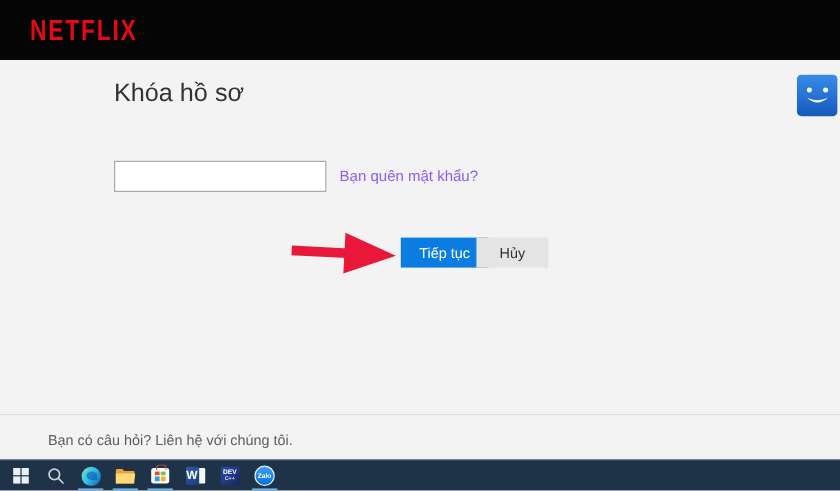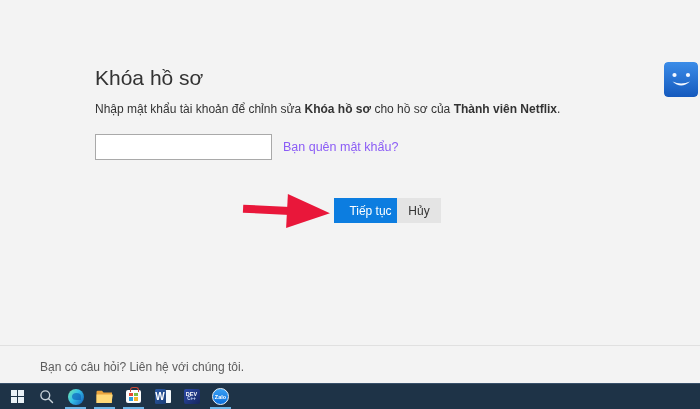--- a/index.html
+++ b/index.html
@@ -20,21 +20,21 @@
   .password-input { position:absolute; left:95px; top:134px; width:177px; height:26px;
     border:1px solid #a9a9a9; background:#ffffff; font-size:13px; padding:0 6px; outline:none; }
   .forgot-link { position:absolute; left:283px; top:140px; font-size:12.5px; color:#8b5cf6;
     text-decoration:none; cursor:pointer; }
 
   .arrow-wrap { position:absolute; left:239px; top:186px; width:98px; height:50px; transform:rotate(3deg); }
 
   .btn { position:absolute; top:198px; height:25px; font-size:12px; border:none; cursor:pointer;
     font-family:inherit; display:flex; align-items:center; justify-content:center; }
   .btn-continue { left:334px; width:73px; background:#0c7de0; color:#ffffff; }
-  .btn-cancel { left:397px; width:44px; background:#e4e4e4; color:#333; }
+  .btn-cancel { left:397px; width:60px; background:#e4e4e4; color:#333; }
 
   
   .footer { position:absolute; left:0; top:345px; width:700px; height:38px; background:#f3f3f3;
     border-top:1px solid #e0e0e0; }
   .footer-text { position:absolute; left:40px; top:14px; font-size:12px; color:#5c5c5c; }
 
   
   .taskbar { position:absolute; left:0; top:383px; width:700px; height:26px; background:#1e3347;
     border-top:1px solid #38506a; display:flex; align-items:stretch; padding-left:3px; }
   .tb-slot { position:relative; width:29px; height:100%; display:flex; align-items:center;
@@ -76,37 +76,39 @@
 
   .icon-zalo { width:17px; height:17px; border-radius:50%;
     background:linear-gradient(180deg,#3aa0f2,#0b6fdd); color:#fff; font-size:5.5px; font-weight:700;
     display:flex; align-items:center; justify-content:center; border:1px solid #e8f2fb; }
 </style>
 </head>
 <body>
 
 <div id="screen">
 
+  <div class="header">
+    <div class="netflix-logo">NETFLIX</div>
+  </div>
 
   <div class="page-title">Khóa hồ sơ</div>
 
   <svg class="avatar" viewBox="0 0 34 35">
     <defs>
       <linearGradient id="avg" x1="0" y1="0" x2="0" y2="1">
         <stop offset="0" stop-color="#3b8ce8"></stop>
         <stop offset="1" stop-color="#1459bd"></stop>
       </linearGradient>
     </defs>
     <rect x="0" y="0" width="34" height="35" rx="4" fill="url(#avg)"></rect>
     <circle cx="10.5" cy="13" r="2.1" fill="#f4f8ff"></circle>
     <circle cx="24" cy="13" r="2.1" fill="#f4f8ff"></circle>
     <path d="M8.5 19.5 Q17 27.5 26 19.5 Q17 23.5 8.5 19.5 Z" fill="#f4f8ff"></path>
   </svg>
 
-  <div class="instruction"><span>Nhập mật khẩu tài khoản để chỉnh sửa </span><b>Khóa hồ sơ</b><span> cho hồ sơ của </span><b>Thành viên Netflix</b><span>.</span></div>
 
   <input type="password" class="password-input" value="" style="">
 
   <a class="forgot-link">Bạn quên mật khẩu?</a>
 
   <div class="arrow-wrap">
     <svg width="98" height="50" viewBox="0 0 98 50">
       <rect x="4" y="21" width="47" height="8" fill="#e9173a"></rect>
       <polygon points="48,8 48,42 91,25" fill="#e9173a"></polygon>
     </svg>

